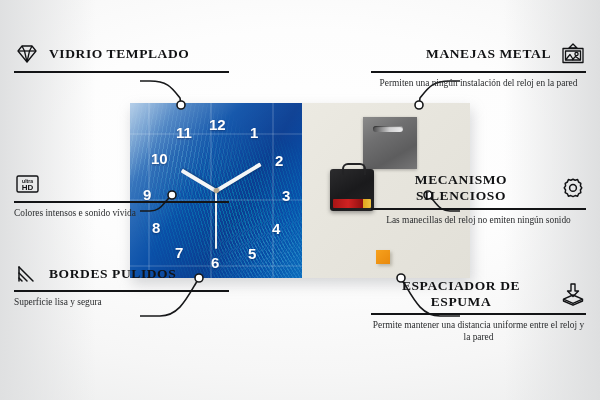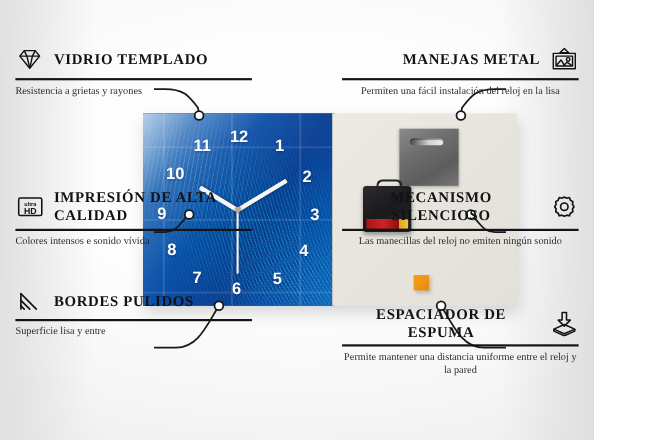--- a/index.html
+++ b/index.html
@@ -2,21 +2,21 @@
 <html><head>
 <meta charset="utf-8">
 <style>
   html,body{margin:0;padding:0;}
   body{
     width:600px;height:400px;overflow:hidden;
     font-family:"Liberation Serif",serif;
     background:#ffffff;
   }
   .stage{
-    position:relative;width:540px;height:400px;
+    position:relative;width:600px;height:400px;
     background:
       radial-gradient(130% 95% at 50% 38%, #ffffff 0%, #fdfdfd 32%, #f6f6f6 58%, #eceded 80%, #e3e4e5 100%);
   }
   .stage:before{
     content:"";position:absolute;inset:0;
     background:linear-gradient(90deg,#dfe0e1 0%,rgba(245,245,246,0) 16%,rgba(255,255,255,0) 50%,rgba(245,245,246,0) 84%,#dedfe0 100%);
     pointer-events:none;
   }
 
   
@@ -207,74 +207,72 @@
           <path d="M4 9 L8 4 H18 L22 9 L13 20 Z"></path>
               <path d="M4 9 H22"></path>
               <path d="M8 4 L10.5 9 L13 20"></path>
               <path d="M18 4 L15.5 9 L13 20"></path>
         </g>
           </svg>
       </span>
       <span class="co-title">VIDRIO TEMPLADO</span>
     </div>
     <div class="co-rule"></div>
-    <div class="co-desc">Resistencia a grietas y rayones</div>
   </div>
 
   <div class="callout co-left c2">
     <div class="co-head">
       <span class="ico">
         <svg viewBox="0 0 26 24">
           <rect x="3" y="4" width="21" height="16" rx="1.5" fill="none" stroke="#111214" stroke-width="1.4"></rect>
           <text x="13.5" y="11" font-family="Liberation Sans, sans-serif" font-size="5" font-weight="700" fill="#111214" text-anchor="middle">ultra</text>
           <text x="13.5" y="18.2" font-family="Liberation Sans, sans-serif" font-size="8" font-weight="700" fill="#111214" text-anchor="middle">HD</text>
         </svg>
       </span>
-      <span class="co-title">IMPRESIÓN DE ALTA CALIDAD</span>
     </div>
     <div class="co-rule"></div>
     <div class="co-desc">Colores intensos e sonido vívida</div>
   </div>
 
   <div class="callout co-left c3">
     <div class="co-head">
       <span class="ico">
         <svg viewBox="0 0 26 24">
             <g stroke="#111214" stroke-width="1.5" stroke-linecap="round">
           <path d="M5 5 L19 19"></path>
               <path d="M5 11 L13 19"></path>
               <path d="M5 16 L8 19"></path>
               <path d="M5 5 L5 19"></path>
         </g>
           </svg>
       </span>
       <span class="co-title">BORDES PULIDOS</span>
     </div>
     <div class="co-rule"></div>
-    <div class="co-desc">Superficie lisa y entre</div>
+    <div class="co-desc">Superficie lisa y segura</div>
   </div>
 
   <div class="callout co-right c4">
     <div class="co-head">
       <span class="ico">
         <svg viewBox="0 0 26 24">
             <g fill="none" stroke="#111214" stroke-width="1.3" stroke-linejoin="round">
           <path d="M13 2 L9 6 H17 Z"></path>
           <rect x="3" y="6.5" width="20" height="14"></rect>
           <rect x="5.5" y="9" width="15" height="9"></rect>
           <circle cx="16.5" cy="12" r="1.6"></circle>
           <path d="M5.5 18 L10 12.5 L13.5 18"></path>
               <path d="M12 18 L15.5 14.5 L20.5 18"></path>
         </g>
           </svg>
       </span>
       <span class="co-title">MANEJAS METAL</span>
     </div>
     <div class="co-rule"></div>
-    <div class="co-desc">Permiten una fácil instalación del reloj en la lisa</div>
+    <div class="co-desc">Permiten una ningún instalación del reloj en la pared</div>
   </div>
 
   <div class="callout co-right c6">
     <div class="co-head">
       <span class="ico">
         <svg viewBox="0 0 26 24">
             <g fill="none" stroke="#111214" stroke-width="1.4" stroke-linejoin="round">
           <path d="M11 2 H15 V9 H18.5 L13 14.5 L7.5 9 H11 Z"></path>
           <path d="M13 13 L22.5 17.2 L13 21.4 L3.5 17.2 Z"></path>
           <path d="M3.5 17.2 L3.5 19 L13 23.2 L22.5 19 L22.5 17.2"></path>

